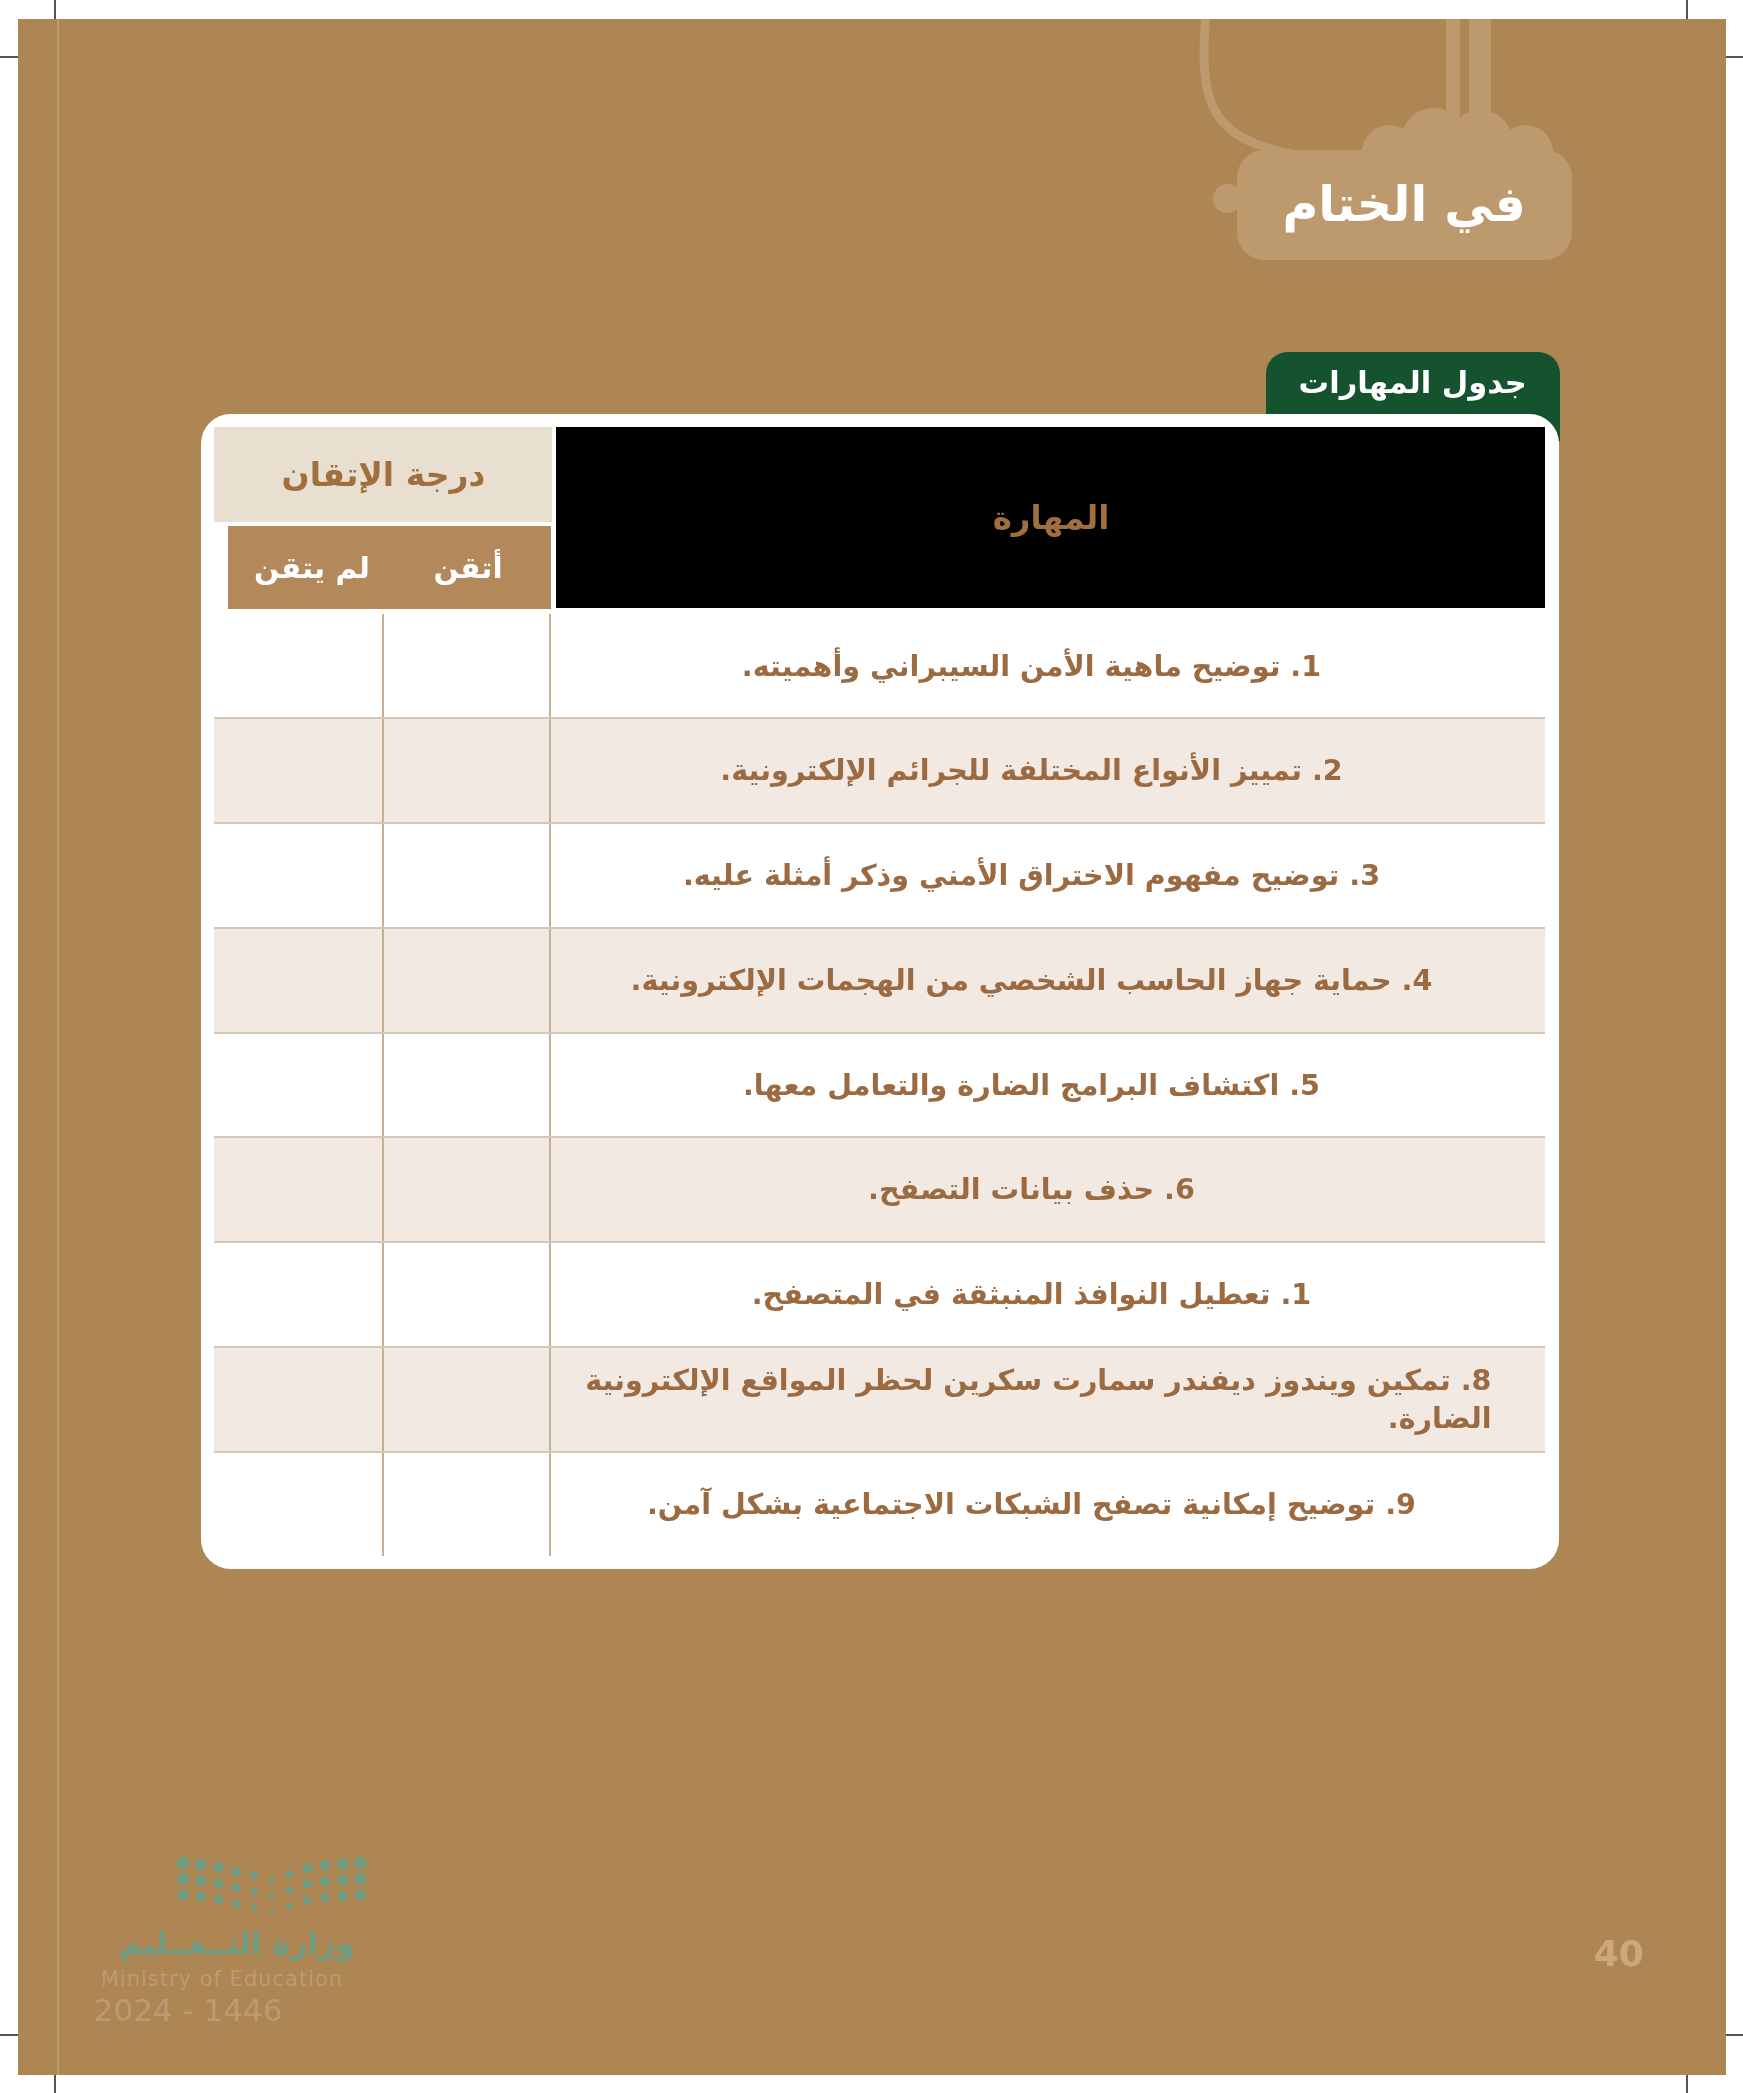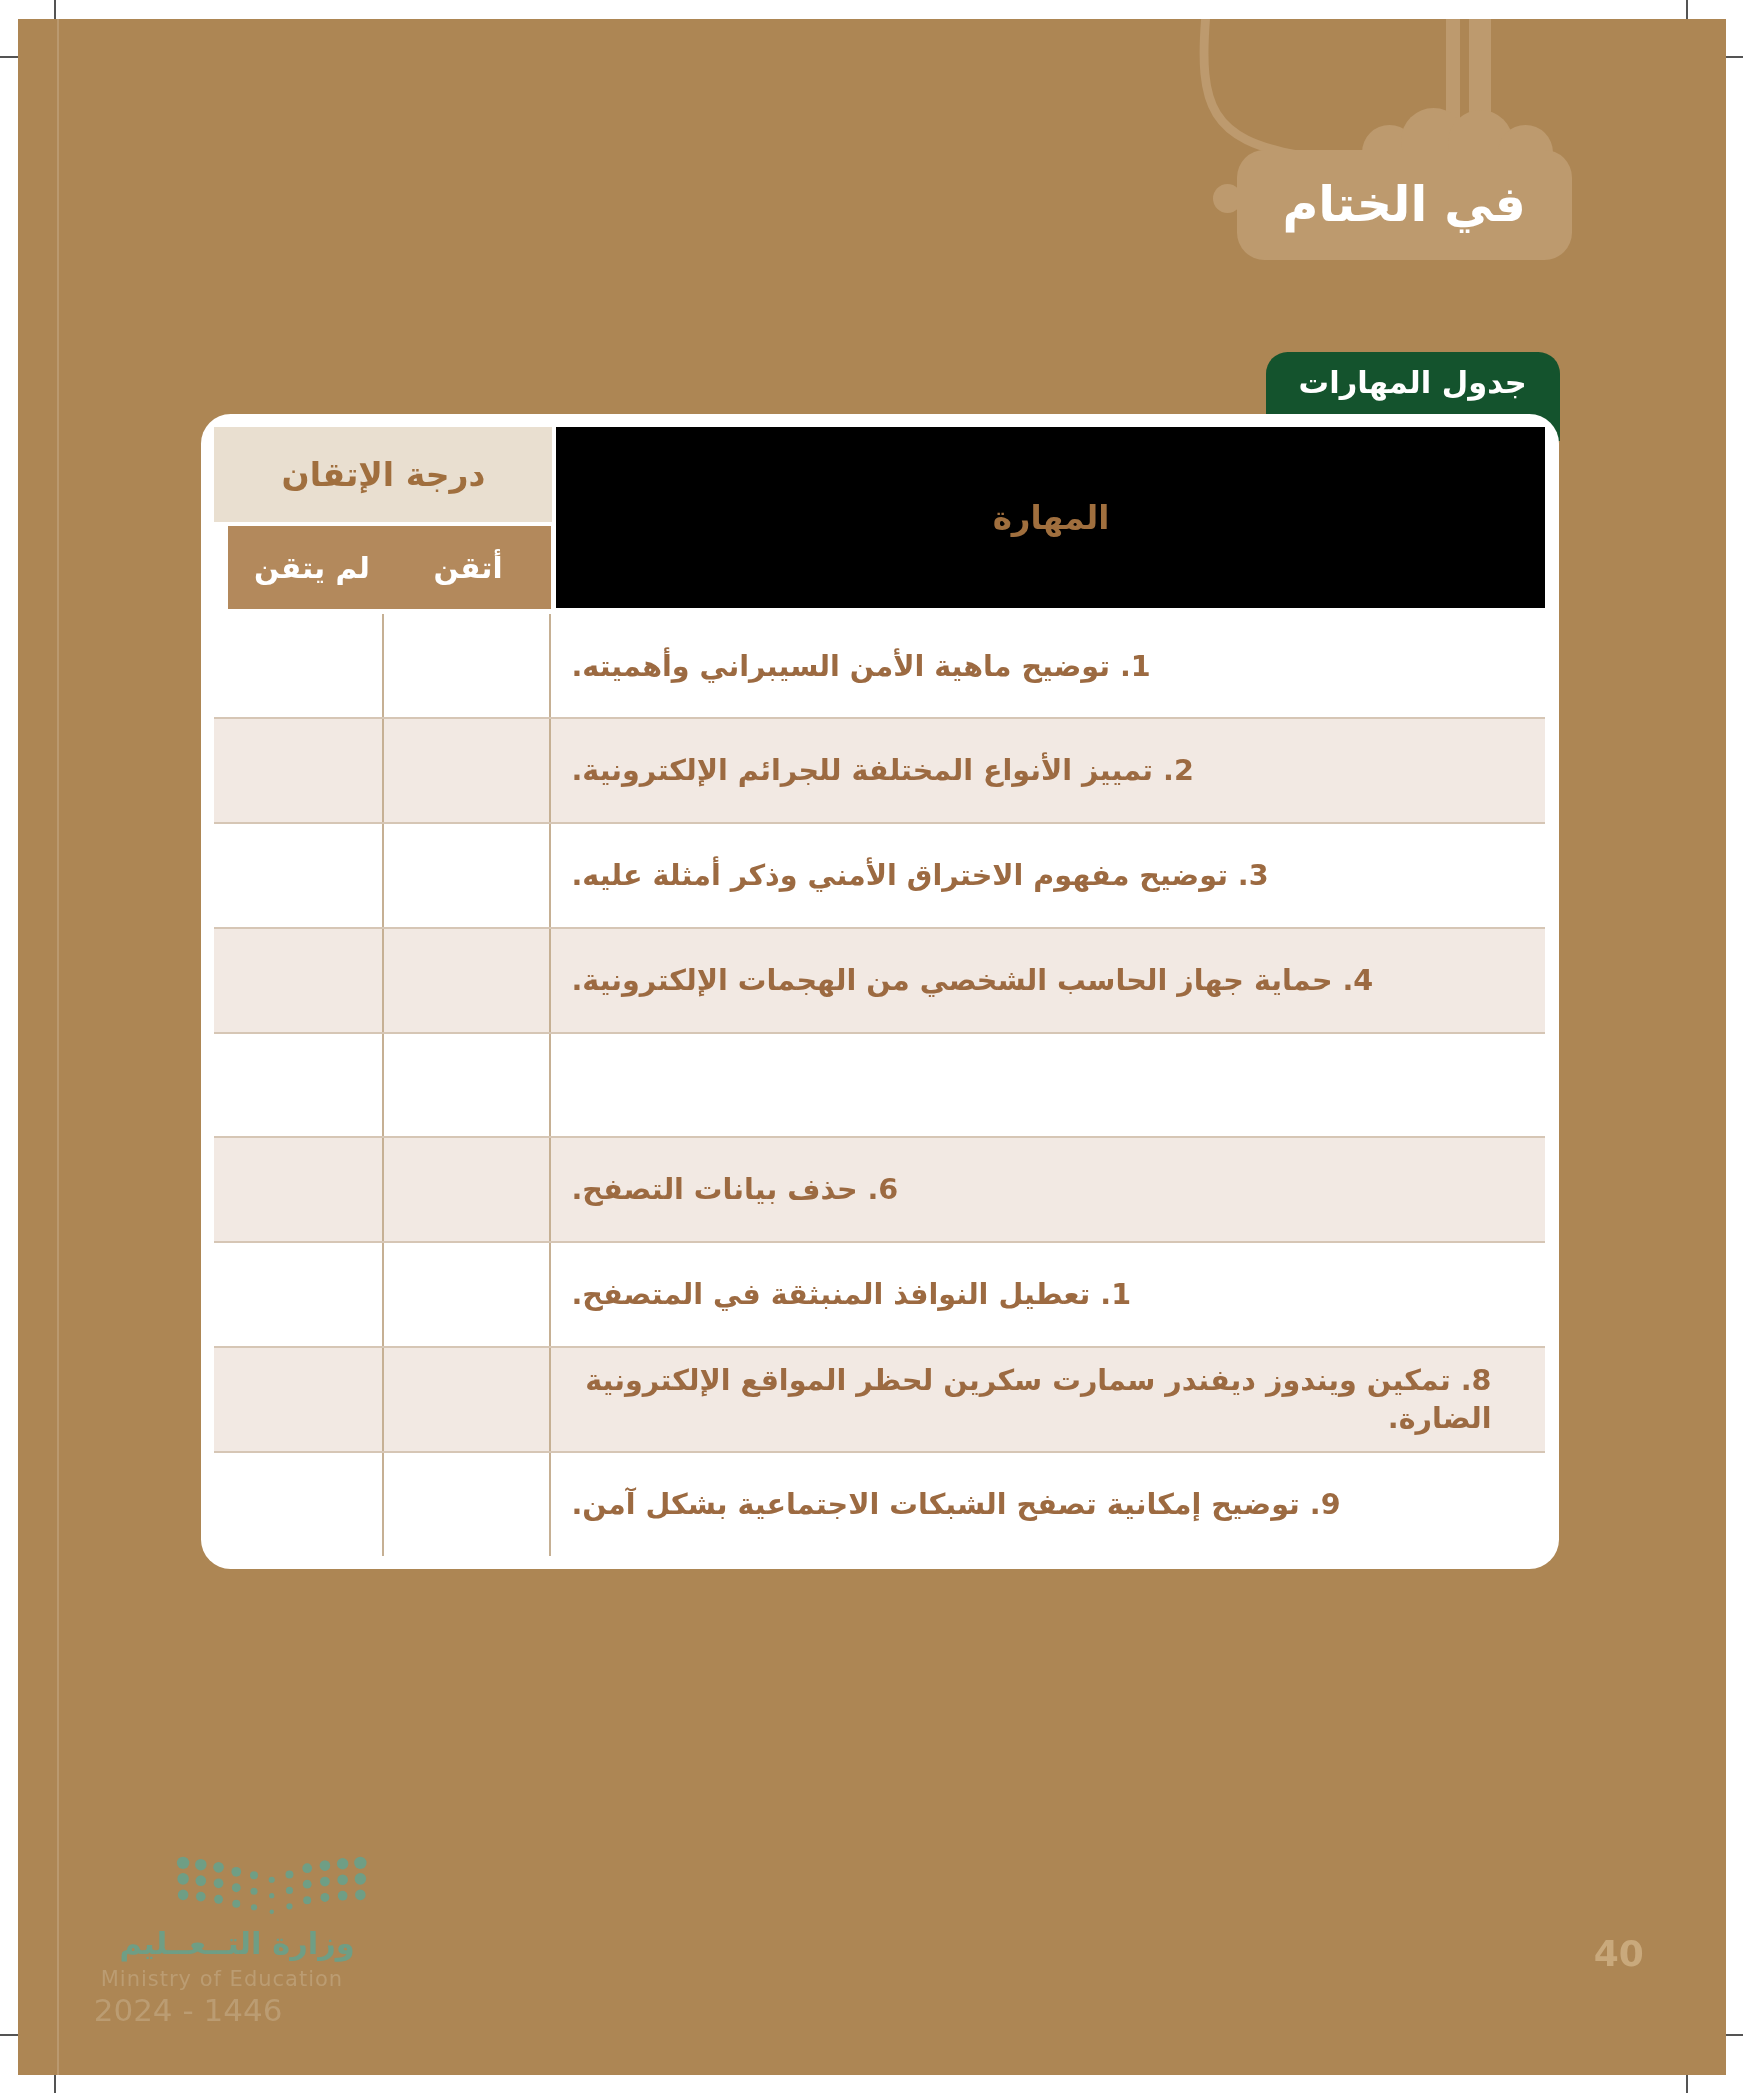--- a/index.html
+++ b/index.html
@@ -38,21 +38,21 @@
   .th-sub{position:absolute;top:99px;height:83px;background:#b3895c;display:flex;align-items:center;justify-content:center;}
   .th-sub span{color:#ffffff;font-size:29.6px;font-weight:bold;direction:rtl;}
   .th-notmastered{left:14px;width:167px;}
   .th-mastered{left:170px;width:167px;}
   .tbody{position:absolute;left:0;top:187px;width:1331px;height:941px;display:flex;flex-direction:column;}
   .trow{flex:1;display:flex;direction:ltr;}
   .trow + .trow{border-top:2px solid #d6c6b5;}
   .trow:nth-child(even){background:#f2e9e3;}
   .cell-nm{width:168px;border-right:2px solid #c6b094;}
   .cell-m{width:165px;border-right:2px solid #c6b094;}
-  .cell-skill{flex:1;display:flex;align-items:center;justify-content:flex-end;direction:rtl;
+  .cell-skill{flex:1;display:flex;align-items:center;justify-content:center;direction:rtl;
               padding-right:54px;padding-left:20px;}
   .cell-skill span{color:#9c6a41;font-size:28.6px;font-weight:bold;text-align:right;line-height:1.35;}
   
   .logo-dots{position:absolute;left:158px;top:1835px;}
   .logo-ar{position:absolute;left:81px;top:1907px;width:256px;color:#6f9e85;font-size:30.5px;
            font-weight:bold;direction:rtl;text-align:right;}
   .logo-en{position:absolute;left:83px;top:1948px;color:#bb9c72;font-size:21px;letter-spacing:1px;}
   .logo-year{position:absolute;left:76px;top:1973px;color:#bb9c72;font-size:31px;}
   .pagenum{position:absolute;left:1576px;top:1914px;color:#c9a97c;font-size:36px;font-weight:bold;}
 </style>
@@ -135,20 +135,23 @@
           <div class="trow">
             <div class="cell-nm"></div>
             <div class="cell-m"></div>
             <div class="cell-skill">
                 <span>4. حماية جهاز الحاسب الشخصي من الهجمات الإلكترونية.</span>
               </div>
           </div>
           <div class="trow">
             <div class="cell-nm"></div>
             <div class="cell-m"></div>
+            <div class="cell-skill">
+                <span>5. اكتشاف البرامج الضارة والتعامل معها.</span>
+              </div>
           </div>
           <div class="trow">
             <div class="cell-nm"></div>
             <div class="cell-m"></div>
             <div class="cell-skill">
                 <span>6. حذف بيانات التصفح.</span>
               </div>
           </div>
           <div class="trow">
             <div class="cell-nm"></div>

